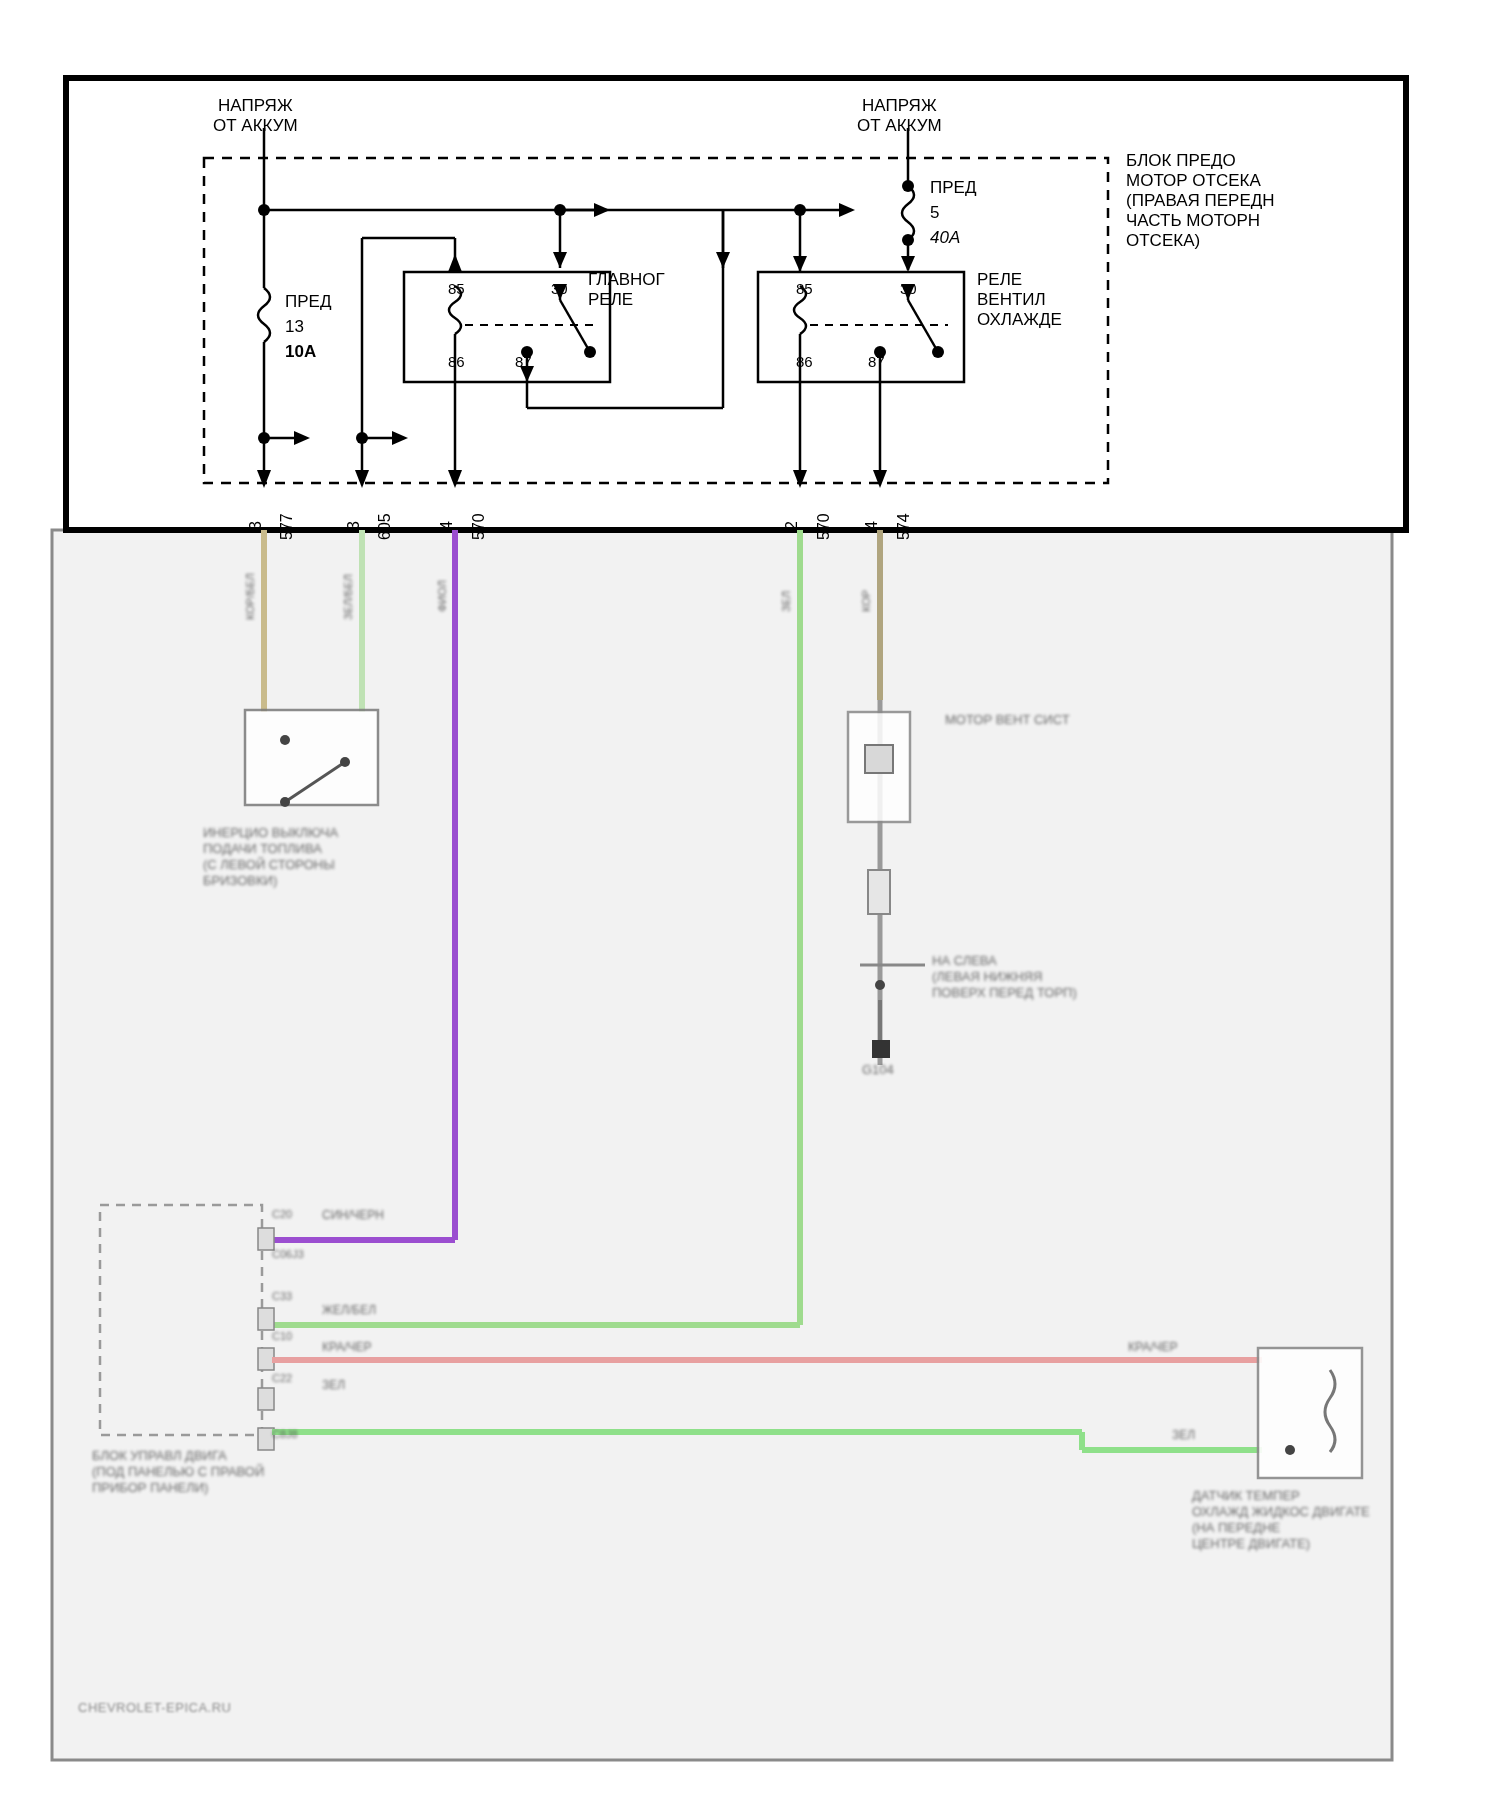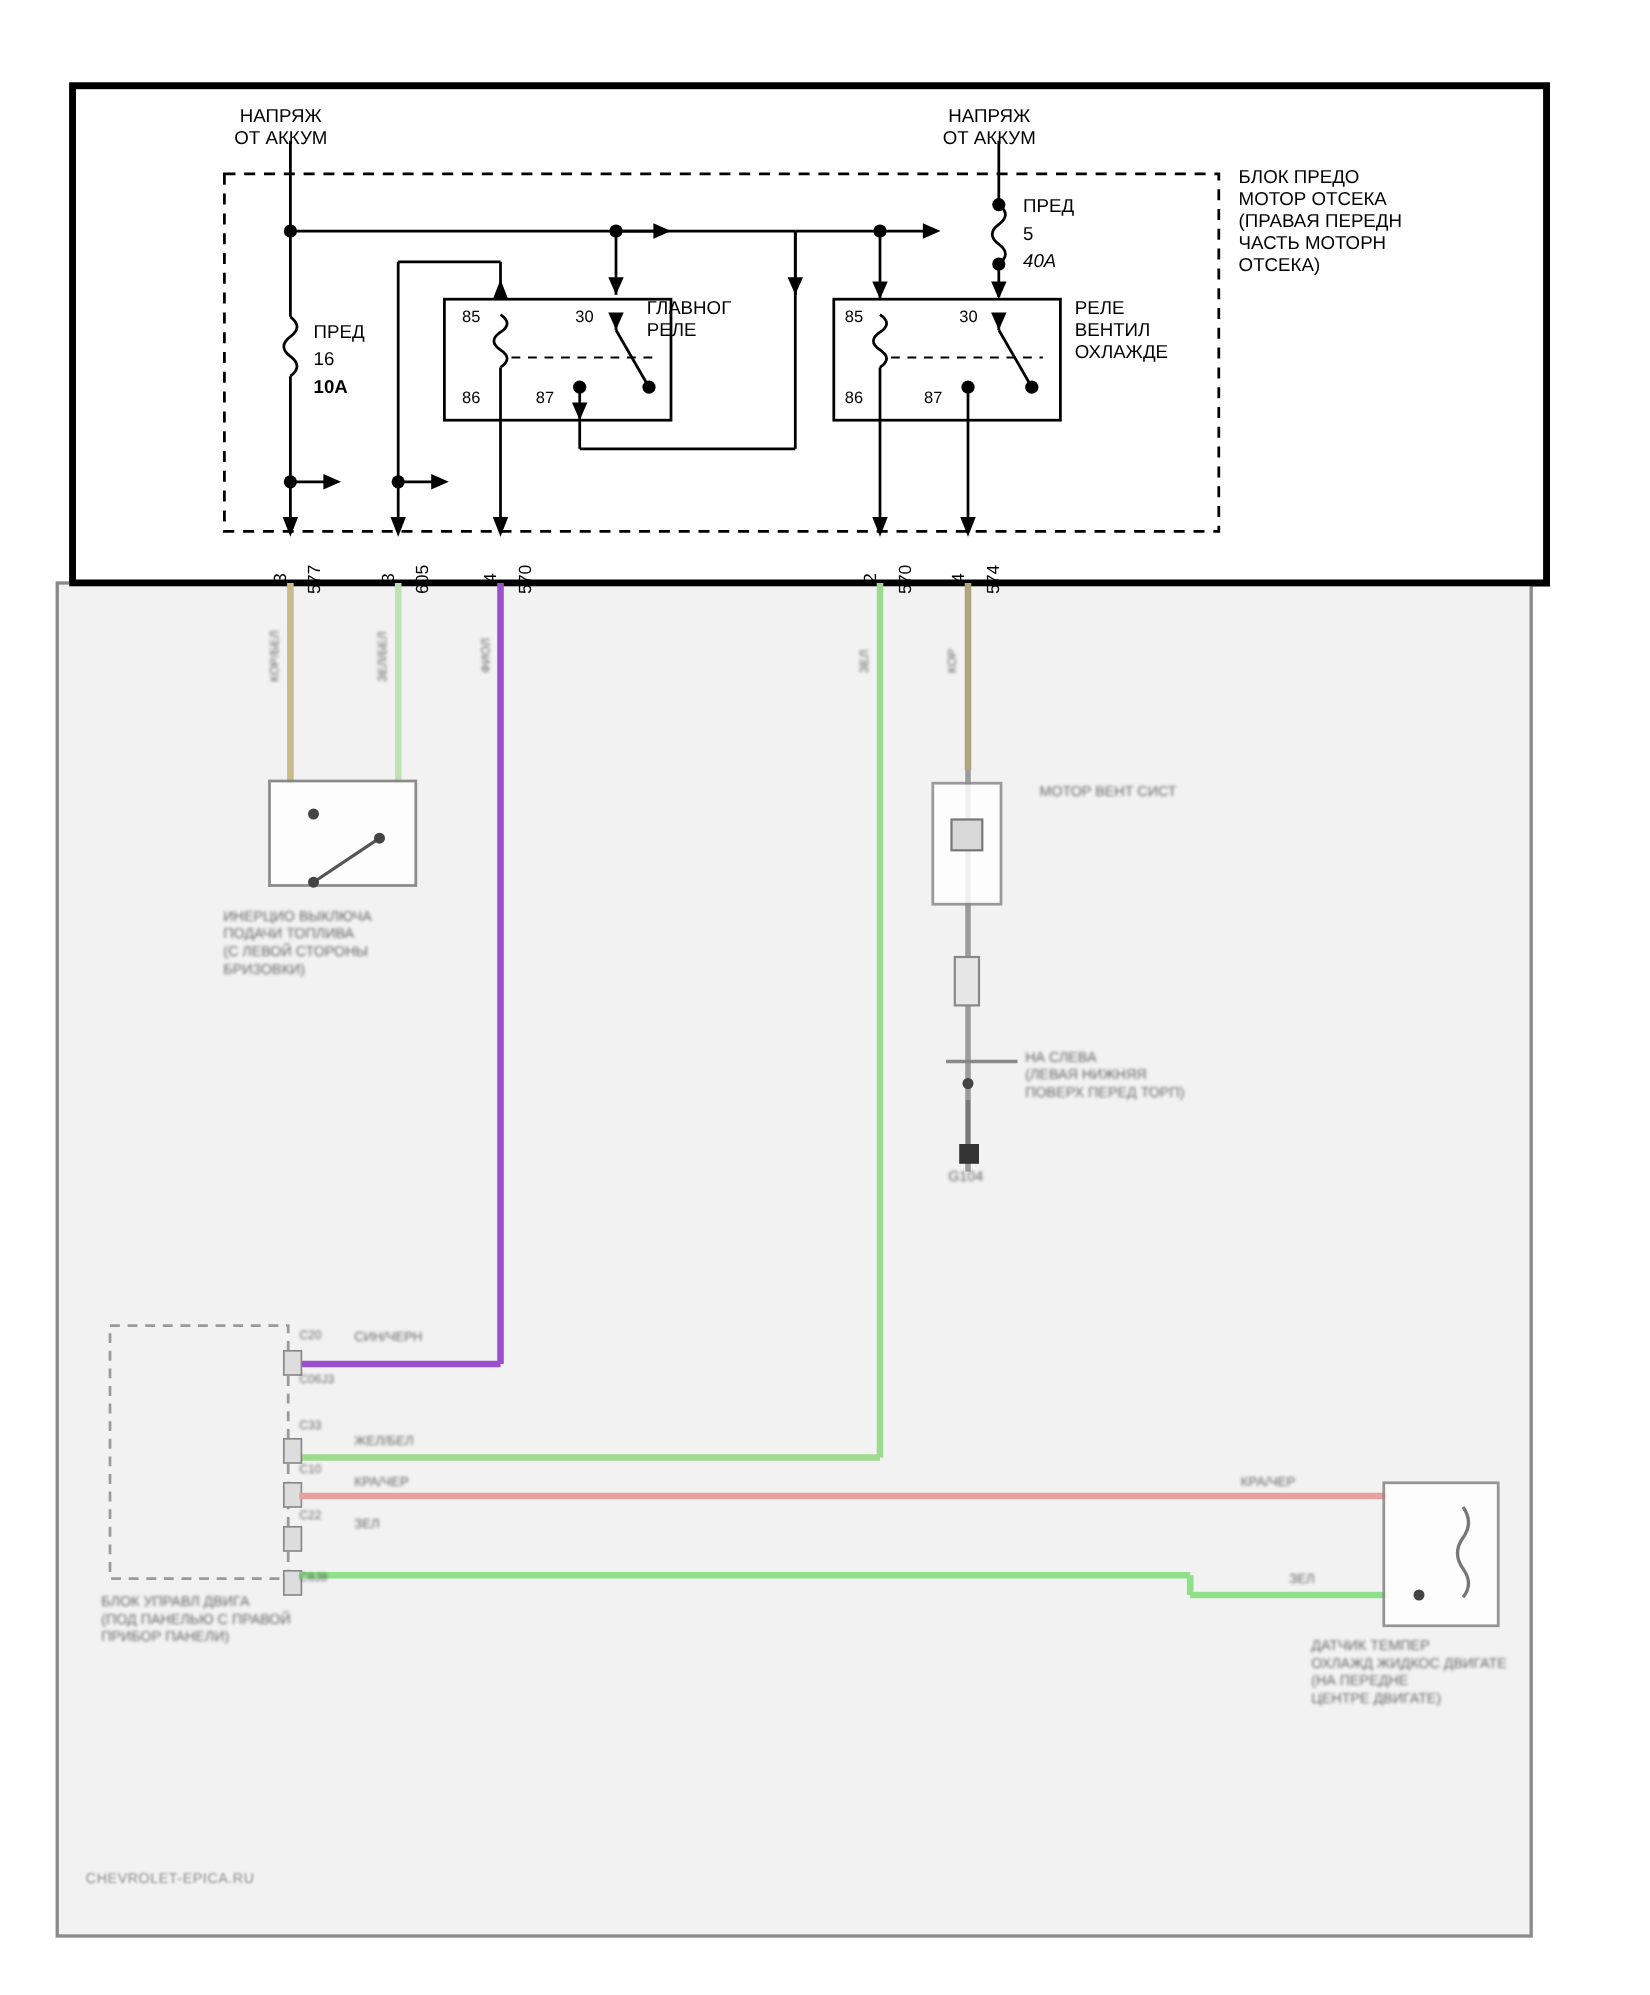--- a/index.html
+++ b/index.html
@@ -21,21 +21,21 @@
     height: 1814px;
   }
   .lbl {
     position: absolute;
     font-family: "Liberation Sans", sans-serif;
     font-size: 17px;
     color: #000;
     line-height: 1.18;
     white-space: pre;
   }
-  .lbl.small { font-size: 15px; }
+  .lbl.small { font-size: 15px; margin-left: 28px; }
   .blur {
     position: absolute;
     font-family: "Liberation Sans", sans-serif;
     color: #4a4a4a;
     line-height: 1.22;
     white-space: pre;
     filter: blur(1.6px);
     opacity: .82;
   }
   .vlbl {
@@ -226,21 +226,21 @@
 <div class="lbl" style="left:857px; top:96px; text-align:center;">НАПРЯЖ
 ОТ АККУМ</div>
 
 <div class="lbl" style="left:1126px; top:151px;">БЛОК ПРЕДО
 МОТОР ОТСЕКА
 (ПРАВАЯ ПЕРЕДН
 ЧАСТЬ МОТОРН
 ОТСЕКА)</div>
 
 <div class="lbl" style="left:285px; top:292px;">ПРЕД</div>
-<div class="lbl" style="left:285px; top:317px;">16</div>
+<div class="lbl" style="left:285px; top:317px;">13</div>
 <div class="lbl" style="left:285px; top:342px;font-weight:bold;">10A</div>
 
 <div class="lbl" style="left:930px; top:178px;">ПРЕД</div>
 <div class="lbl" style="left:930px; top:203px;">5</div>
 <div class="lbl" style="left:930px; top:228px;font-style:italic;">40A</div>
 
 <div class="lbl" style="left:588px; top:270px;">ГЛАВНОГ
 РЕЛЕ</div>
 <div class="lbl" style="left:977px; top:270px;">РЕЛЕ
 ВЕНТИЛ

